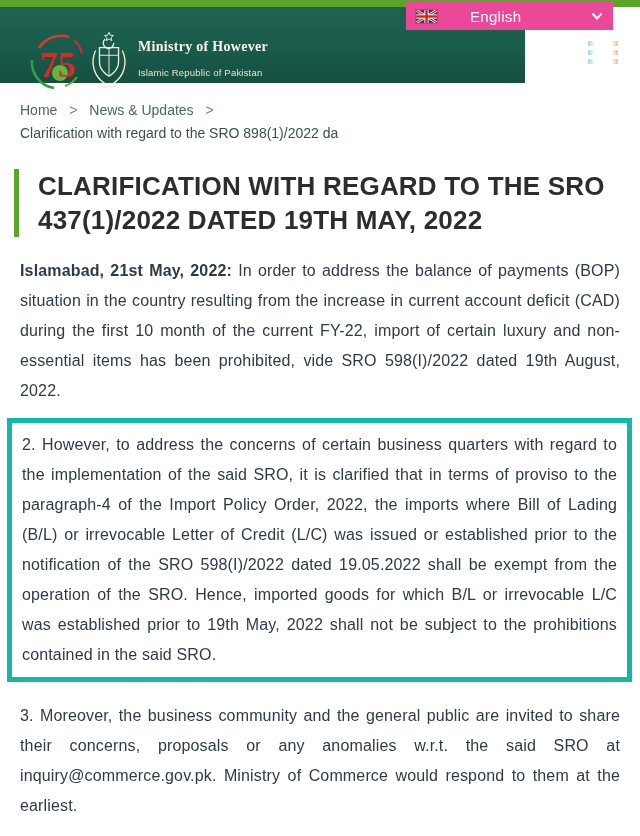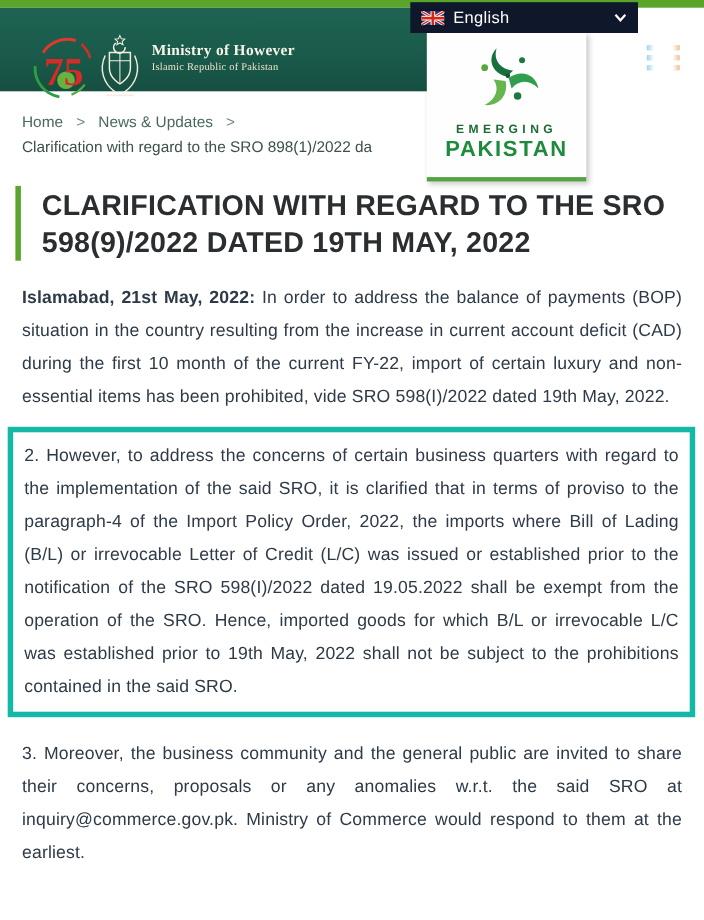--- a/index.html
+++ b/index.html
@@ -7,28 +7,28 @@
         font-family:"Liberation Sans",sans-serif;}
 
   
   .top-strip{position:absolute;left:0;top:0;width:640px;height:7px;background:#5aa42a;}
   .header-bar{position:absolute;left:0;top:7px;width:525px;height:76px;
               background:linear-gradient(180deg,#1e6352 0%,#1a5b4b 55%,#164f41 100%);}
   .logo75{position:absolute;left:27px;top:26px;width:60px;height:58px;}
   .emblem{position:absolute;left:88px;top:24px;width:42px;height:60px;}
   .ministry-text{position:absolute;left:138px;top:32px;color:#f7f4ea;}
   .ministry-title{font-family:"Liberation Serif",serif;font-weight:bold;font-size:14px;letter-spacing:.3px;}
-  .ministry-sub{font-family:Liberation Serif, serif;font-size:9.5px;color:#ede4cd;margin-top:2px;letter-spacing:.2px;}
+  .ministry-sub{font-family:Liberation Sans, sans-serif;font-size:9.5px;color:#ede4cd;margin-top:12px;letter-spacing:.2px;}
   .hamburger{position:absolute;left:588px;top:34px;width:30px;height:26px;cursor:pointer;}
   .hamburger .bar{height:5px;border-radius:1px;margin-bottom:4px;
      background:linear-gradient(90deg,#9fd3e6 0%,#ffffff 22%,#ffffff 78%,#eec08e 100%);}
 
   
-  .lang{position:absolute;left:373px;top:2px;width:207px;height:28px;background:#0f172a;
-        display:flex;align-items:center;padding:0 10px;box-sizing:border-box;cursor:pointer;z-index:6;}
+  .lang{position:absolute;left:406px;top:2px;width:207px;height:28px;background:#ec4899;
+        display:flex;align-items:center;padding:0 10px;box-sizing:border-box;cursor:pointer;z-index:6;gap:25px;}
   .lang .flag{width:21px;height:13px;margin-right:8px;flex:0 0 auto;box-shadow:0 0 0 1px rgba(0,0,0,.15);}
   .lang .lang-label{color:#ffffff;font-size:15px;letter-spacing:.3px;flex:1;}
   .lang .chev{width:12px;height:9px;flex:0 0 auto;}
 
   
   .emerging{position:absolute;left:388px;top:30px;width:145px;height:131px;background:#fefefe;
             border-bottom:4px solid #55a243;box-shadow:2px 2px 5px rgba(0,0,0,.22);
             z-index:5;text-align:center;}
   .emerging .swirl{width:70px;height:68px;margin:7px auto 0;}
   .emg-line1{font-size:11px;font-weight:bold;letter-spacing:4px;color:#1d6b34;margin-top:2px;}
@@ -101,49 +101,34 @@
       <rect y="12" width="60" height="12" fill="#ffffff"></rect>
       <rect x="26.5" width="7" height="36" fill="#d62612"></rect>
       <rect y="14.5" width="60" height="7" fill="#d62612"></rect>
     </svg>
     <span class="lang-label">English</span>
     <svg class="chev" viewBox="0 0 12 9">
       <path d="M1.5,1.5 6,6.5 10.5,1.5" stroke="#ffffff" stroke-width="2" fill="none"></path>
     </svg>
   </div>
 
-  <div class="emerging">
-    <svg class="swirl" viewBox="0 0 100 100">
-      <g>
-        <path d="M50,48 C30,44 22,24 36,10 C31,26 41,38 58,40 Z" fill="#18703c"></path>
-        <path d="M52,50 C68,38 88,44 92,64 C80,52 66,52 56,64 Z" fill="#2f9e4f"></path>
-        <path d="M48,54 C52,72 40,88 20,86 C36,78 40,64 32,52 Z" fill="#66b54d"></path>
-        <circle cx="20" cy="36" r="4.5" fill="#57a83e"></circle>
-        <circle cx="70" cy="26" r="4" fill="#1b7a3d"></circle>
-        <circle cx="64" cy="74" r="5" fill="#1b7a3d"></circle>
-        <circle cx="51" cy="47" r="3" fill="#14532d"></circle>
-      </g>
-    </svg>
-    <div class="emg-line1">EMERGING</div>
-    <div class="emg-line2">PAKISTAN</div>
-  </div>
 
   <div class="content">
 
     <nav class="breadcrumb">
       <span class="crumb">Home</span>
       <span class="sep">&gt;</span>
       <span class="crumb">News &amp; Updates</span>
       <span class="sep">&gt;</span>
       <span class="crumb-current">Clarification with regard to the SRO 898(1)/2022 da</span>
     </nav>
 
-    <h1 class="article-title">CLARIFICATION WITH REGARD TO THE SRO 598(9)/2022 DATED 19TH MAY, 2022</h1>
+    <h1 class="article-title">CLARIFICATION WITH REGARD TO THE SRO 437(1)/2022 DATED 19TH MAY, 2022</h1>
 
-    <p class="para"><span class="lead-bold">Islamabad, 21st May, 2022:</span><span> In order to address the balance of payments (BOP) situation in the country resulting from the increase in current account deficit (CAD) during the first 10 month of the current FY-22, import of certain luxury and non-essential items has been prohibited, vide SRO 598(I)/2022 dated 19th May, 2022.</span></p>
+    <p class="para"><span class="lead-bold">Islamabad, 21st May, 2022:</span><span> In order to address the balance of payments (BOP) situation in the country resulting from the increase in current account deficit (CAD) during the first 10 month of the current FY-22, import of certain luxury and non-essential items has been prohibited, vide SRO 598(I)/2022 dated 19th August, 2022.</span></p>
 
     <div class="red-box">
       <p class="para">2. However, to address the concerns of certain business quarters with regard to the implementation of the said SRO, it is clarified that in terms of proviso to the paragraph-4 of the Import Policy Order, 2022, the imports where Bill of Lading (B/L) or irrevocable Letter of Credit (L/C) was issued or established prior to the notification of the SRO 598(I)/2022 dated 19.05.2022 shall be exempt from the operation of the SRO. Hence, imported goods for which B/L or irrevocable L/C was established prior to 19th May, 2022 shall not be subject to the prohibitions contained in the said SRO.</p>
     </div>
 
     <p class="para para-last">3. Moreover, the business community and the general public are invited to share their concerns, proposals or any anomalies w.r.t. the said SRO at inquiry@commerce.gov.pk. Ministry of Commerce would respond to them at the earliest.</p>
 
   </div>
 </div>
 

